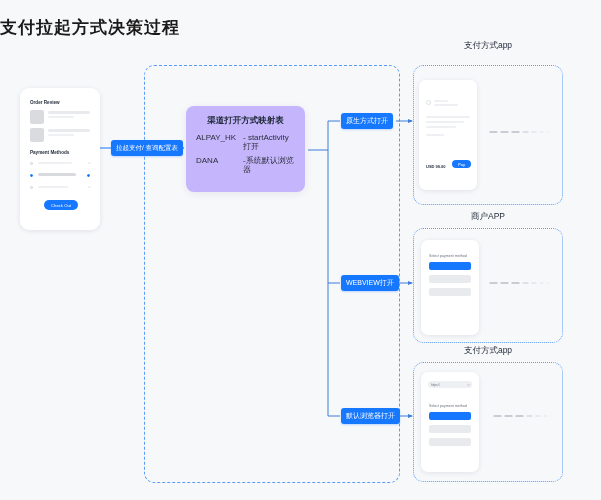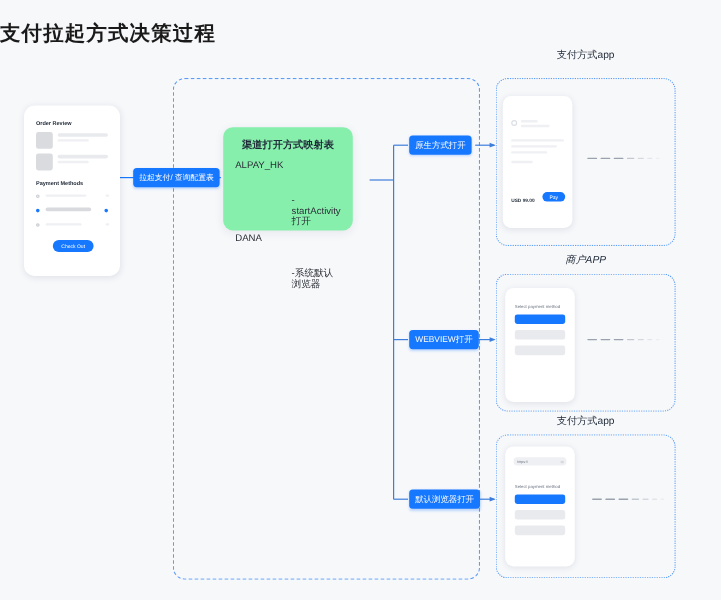--- a/index.html
+++ b/index.html
@@ -104,43 +104,43 @@
     white-space: nowrap;
     padding: 0 5px;
     height: 16px;
     box-shadow: 0 1px 2px rgba(22,119,255,0.25);
   }
 
   
   .map-card {
     position: absolute;
     left: 186px; top: 106px;
-    width: 108px; height: 86px;
-    background: #86efac;
+    width: 119px; height: 86px;
+    background: #c4b5fd;
     border-radius: 8px;
     box-shadow: 0 2px 8px rgba(20,40,80,0.08);
     padding: 9px 0 0 0;
   }
   .map-card .card-title {
     text-align: center;
     font-size: 8.5px;
     font-weight: 700;
     color: #1f2937;
     margin-bottom: 7px;
   }
   .map-row {
     display: flex;
     font-size: 8px;
     color: #2b2f36;
     padding: 0 10px;
     margin-bottom: 5.5px;
     line-height: 1.1;
   }
   .map-row .k { width: 47px; flex: none; }
-  .map-row .v { flex: 1; margin-top: 29px; }
+  .map-row .v { flex: 1; }
 
   
   .sec-head {
     position: absolute;
     font-size: 8.5px;
     color: #1f2937;
     text-align: center;
     white-space: nowrap;
   }
 
@@ -257,21 +257,21 @@
       <span class="k">DANA</span>
       <span class="v">-系统默认浏览器</span>
     </div>
   </div>
 
   <div class="blue-label" style="left:341px; top:113px;">原生方式打开</div>
   <div class="blue-label" style="left:341px; top:275px;">WEBVIEW打开</div>
   <div class="blue-label" style="left:341px; top:408px;">默认浏览器打开</div>
 
   <div class="sec-head" style="left:413px; top:40px; width:150px;">支付方式app</div>
-  <div class="sec-head" style="left:413px; top:211px; width:150px;font-style:italic;">商户APP</div>
+  <div class="sec-head" style="left:413px; top:211px; width:150px;">商户APP</div>
   <div class="sec-head" style="left:413px; top:345px; width:150px;">支付方式app</div>
 
   <div class="phone sm" style="left:419px; top:80px; width:58px; height:110px;">
     <div class="radio-dot" style="left:7px; top:20px; width:5px; height:5px; border-color:#dcdfe4;"></div>
     <div class="bar light" style="left:15px; top:20px; width:14px; height:2px;"></div>
     <div class="bar light" style="left:15px; top:24px; width:24px; height:1.6px;"></div>
 
     <div class="bar light" style="left:7px; top:36px; width:44px; height:1.6px;"></div>
     <div class="bar light" style="left:7px; top:41px; width:38px; height:1.6px;"></div>
     <div class="bar light" style="left:7px; top:46px; width:30px; height:1.6px;"></div>

